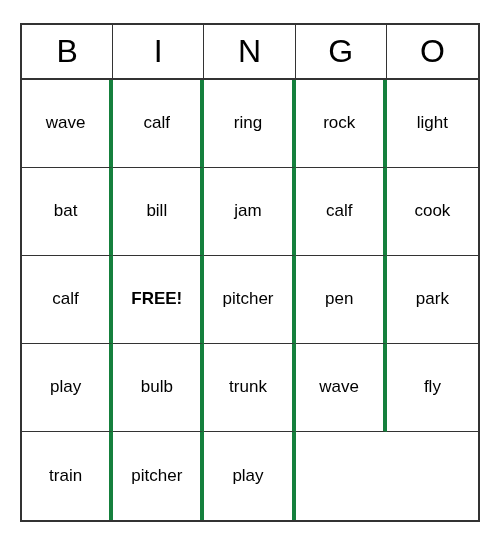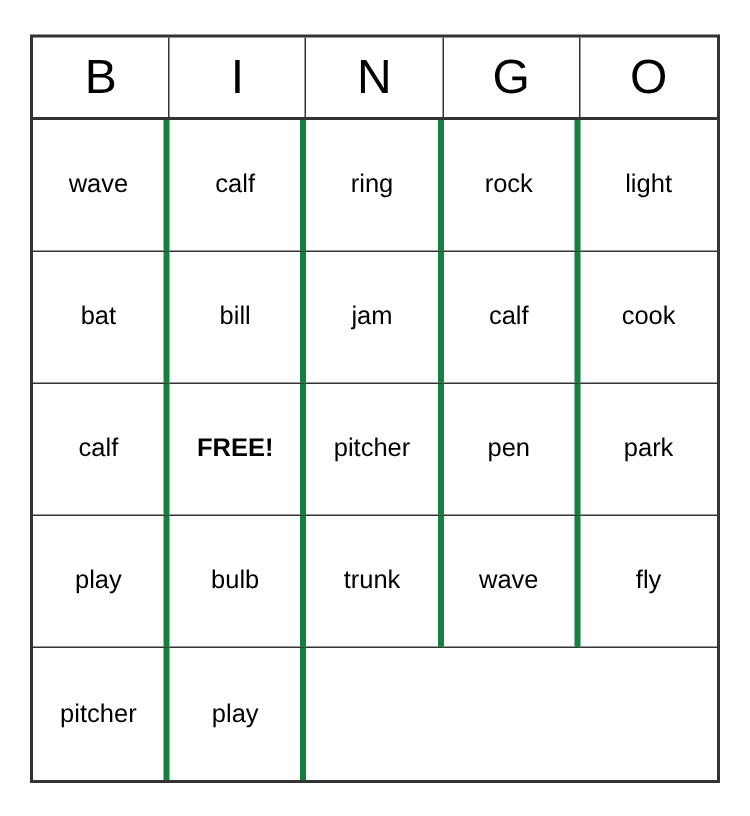--- a/index.html
+++ b/index.html
@@ -96,16 +96,17 @@
       <div class="bingo-cell">calf</div>
       <div class="bingo-cell free">FREE!</div>
       <div class="bingo-cell">pitcher</div>
       <div class="bingo-cell">pen</div>
       <div class="bingo-cell">park</div>
       <div class="bingo-cell">play</div>
       <div class="bingo-cell">bulb</div>
       <div class="bingo-cell">trunk</div>
       <div class="bingo-cell">wave</div>
       <div class="bingo-cell">fly</div>
+      <div class="bingo-cell">train</div>
       <div class="bingo-cell">pitcher</div>
       <div class="bingo-cell">play</div>
     </div>
 </div>
 
 </body></html>

